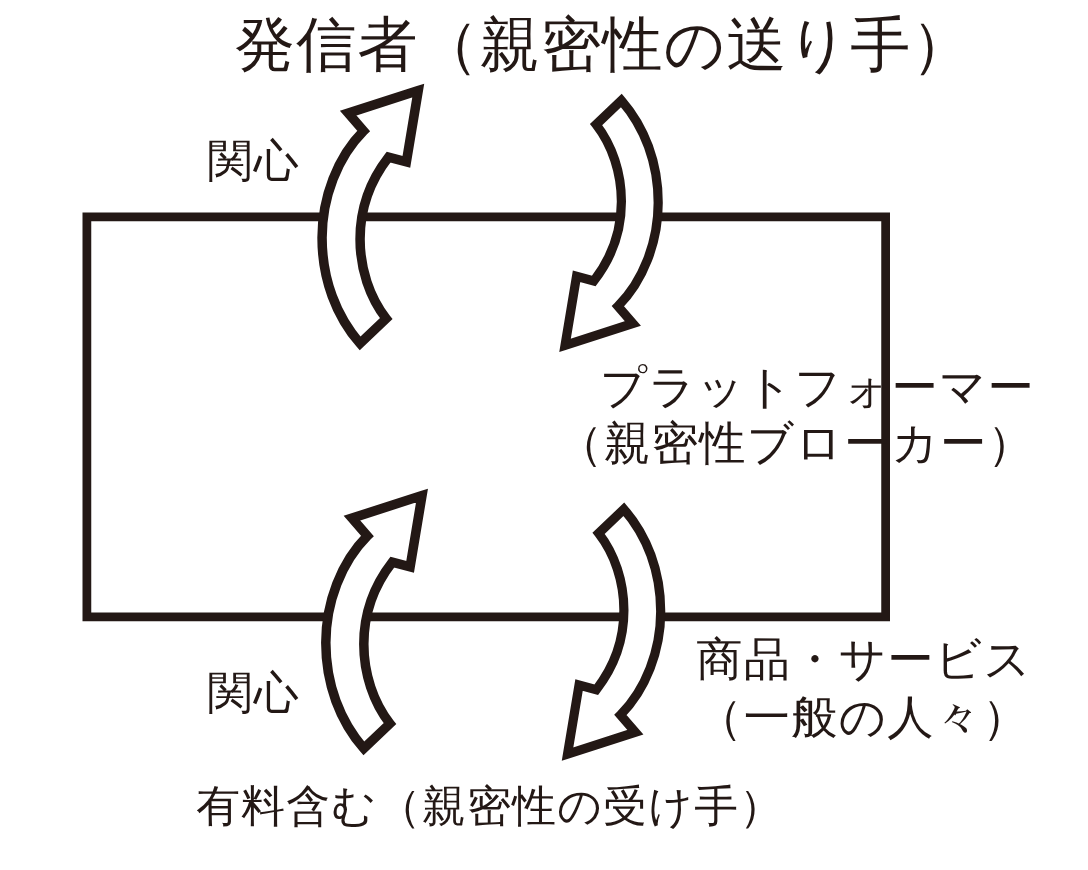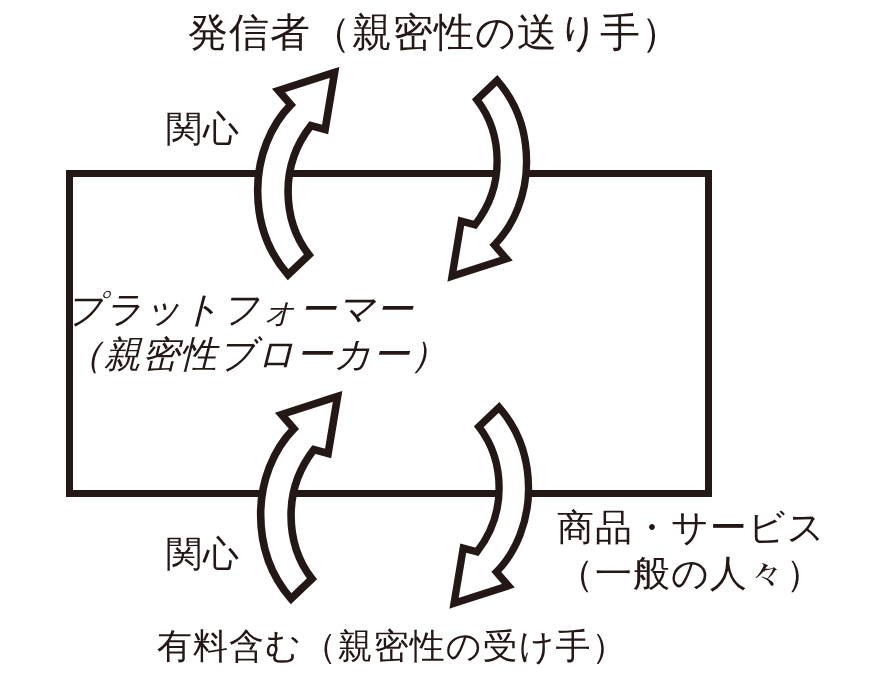--- a/index.html
+++ b/index.html
@@ -18,43 +18,42 @@
   }
   .label {
     position: absolute;
     white-space: nowrap;
     font-size: 36px;
     line-height: 1.15;
     letter-spacing: 1px;
     color: var(--ink, #231815);
   }
   .title {
-    font-size: 40px;
+    font-size: 48px;
   }
   .rect {
     position: absolute;
     left: 66px;
     top: 170px;
     width: 646px;
     height: 327px;
     border: 7px solid var(--ink, #231815);
     box-sizing: border-box;
     background: transparent;
   }
   .center-text {
     position: absolute;
     left: 66px;
     top: 287px;
     width: 762px;
-    text-align: left;
+    text-align: right;
     font-size: 37px;
     line-height: 45px;
     letter-spacing: 1px;
     color: var(--ink, #231815);
-    font-style: italic;
   }
   .two-line {
     position: absolute;
     left: 557px;
     top: 505px;
     width: 266px;
     text-align: right;
     font-size: 37px;
     line-height: 46px;
     letter-spacing: 1px;

